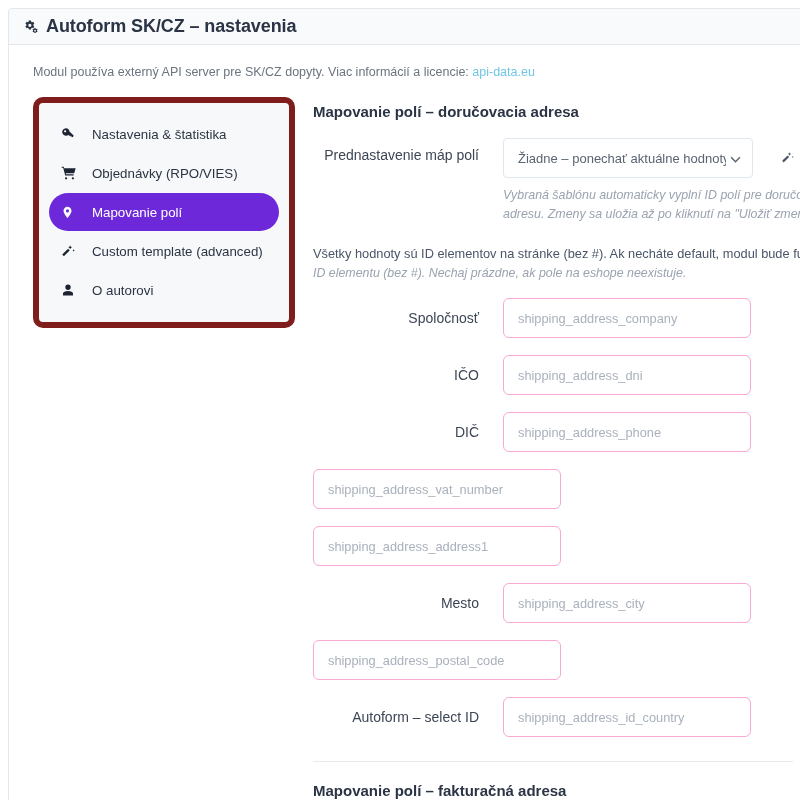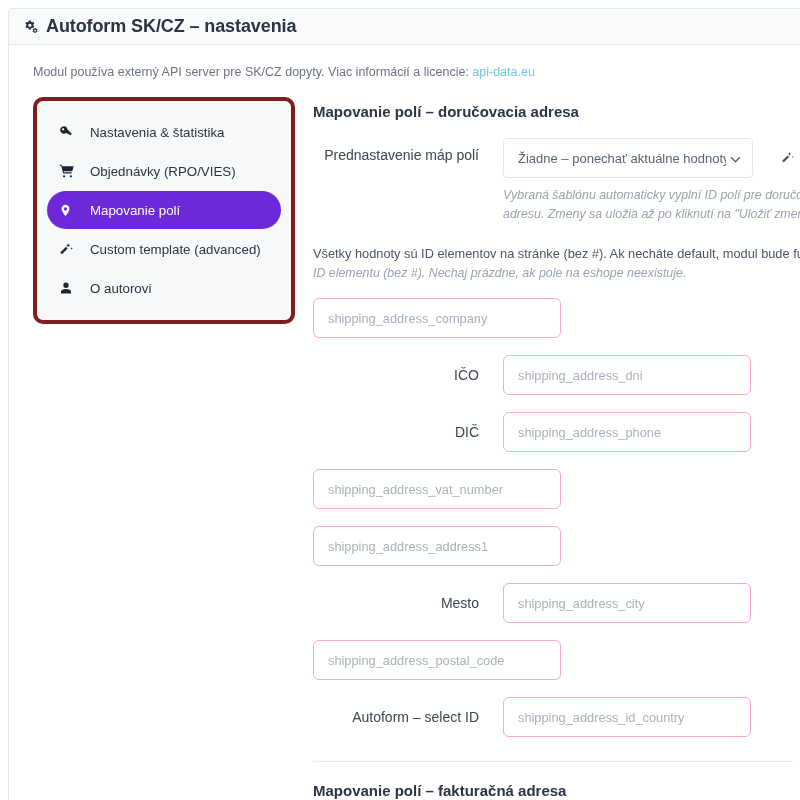--- a/index.html
+++ b/index.html
@@ -53,21 +53,21 @@
     text-decoration: none;
   }
 
   .cols { display: flex; align-items: flex-start; }
 
   
   .sidebar {
     width: 262px;
     flex: 0 0 262px;
     background: #f7f8f9;
-    border: 4px solid #7f1d1d;
+    border: 6px solid #7f1d1d;
     border-radius: 10px;
     padding: 12px 10px;
     margin-left: 8px;
   }
   .nav-item {
     display: flex;
     align-items: center;
     height: 38px;
     padding: 0 12px;
     border-radius: 19px;
@@ -313,20 +313,21 @@
             <div class="hint">Vybraná šablónu automaticky vyplní ID polí pre doručovaciu aj fakturačnú adresu. Zmeny sa uložia až po kliknutí na "Uložiť zmeny".</div>
           </div>
         </div>
 
         <div class="note">Všetky hodnoty sú ID elementov na stránke (bez #). Ak necháte default, modul bude fungovať</div>
         <div class="note-sub">ID elementu (bez #). Nechaj prázdne, ak pole na eshope neexistuje.</div>
 
         <div class="mapping">
 
           <div class="frow">
+            <div class="flabel">Spoločnosť</div>
             <div class="fcontrol">
               <input class="fld" type="text" placeholder="shipping_address_company" style="">
             </div>
           </div>
 
           <div class="frow">
             <div class="flabel">IČO</div>
             <div class="fcontrol">
               <input class="fld" type="text" placeholder="shipping_address_dni" style="">
             </div>

